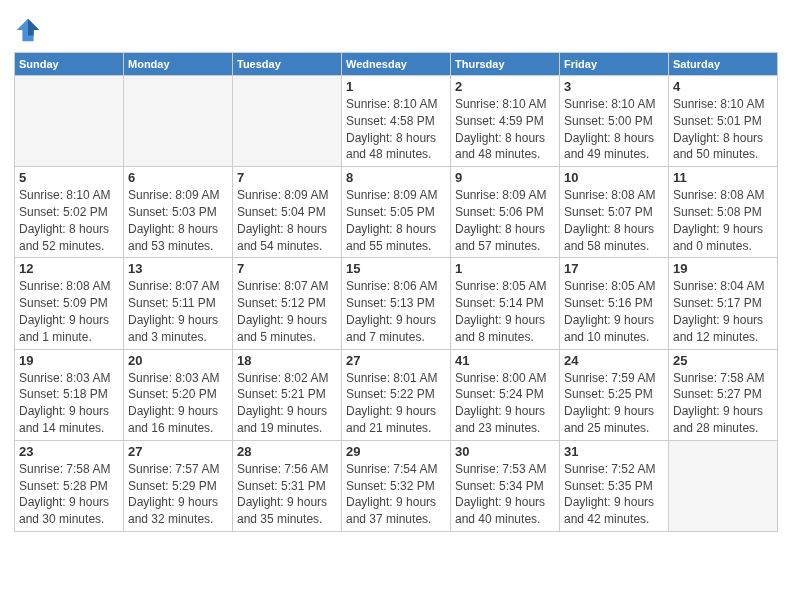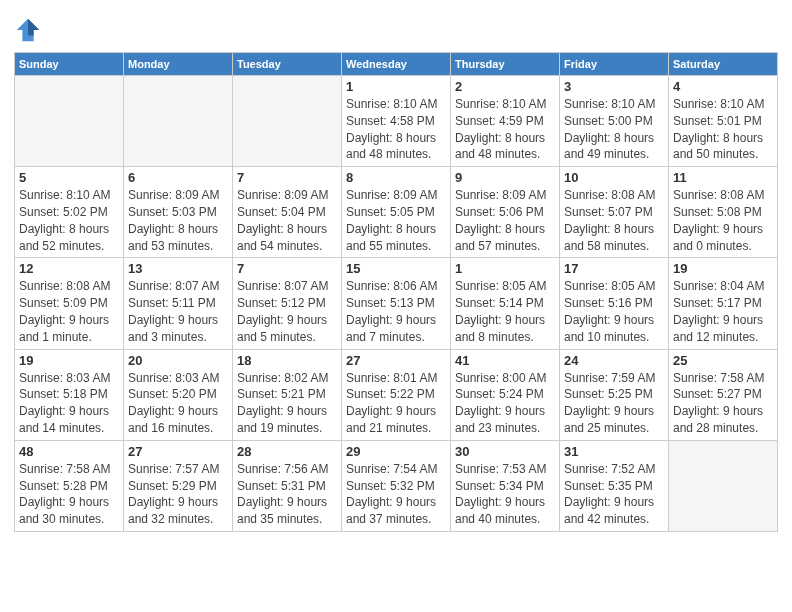--- a/index.html
+++ b/index.html
@@ -235,21 +235,21 @@
             <span class="day-number">24</span>
             <div class="day-info">Sunrise: 7:59 AM<br>Sunset: 5:25 PM<br>Daylight: 9 hours<br>and 25 minutes.</div>
           </td>
           <td>
             <span class="day-number">25</span>
             <div class="day-info">Sunrise: 7:58 AM<br>Sunset: 5:27 PM<br>Daylight: 9 hours<br>and 28 minutes.</div>
           </td>
         </tr>
         <tr>
           <td>
-            <span class="day-number">48</span>
+            <span class="day-number">23</span>
             <div class="day-info">Sunrise: 7:58 AM<br>Sunset: 5:28 PM<br>Daylight: 9 hours<br>and 30 minutes.</div>
           </td>
           <td>
             <span class="day-number">27</span>
             <div class="day-info">Sunrise: 7:57 AM<br>Sunset: 5:29 PM<br>Daylight: 9 hours<br>and 32 minutes.</div>
           </td>
           <td>
             <span class="day-number">28</span>
             <div class="day-info">Sunrise: 7:56 AM<br>Sunset: 5:31 PM<br>Daylight: 9 hours<br>and 35 minutes.</div>
           </td>

